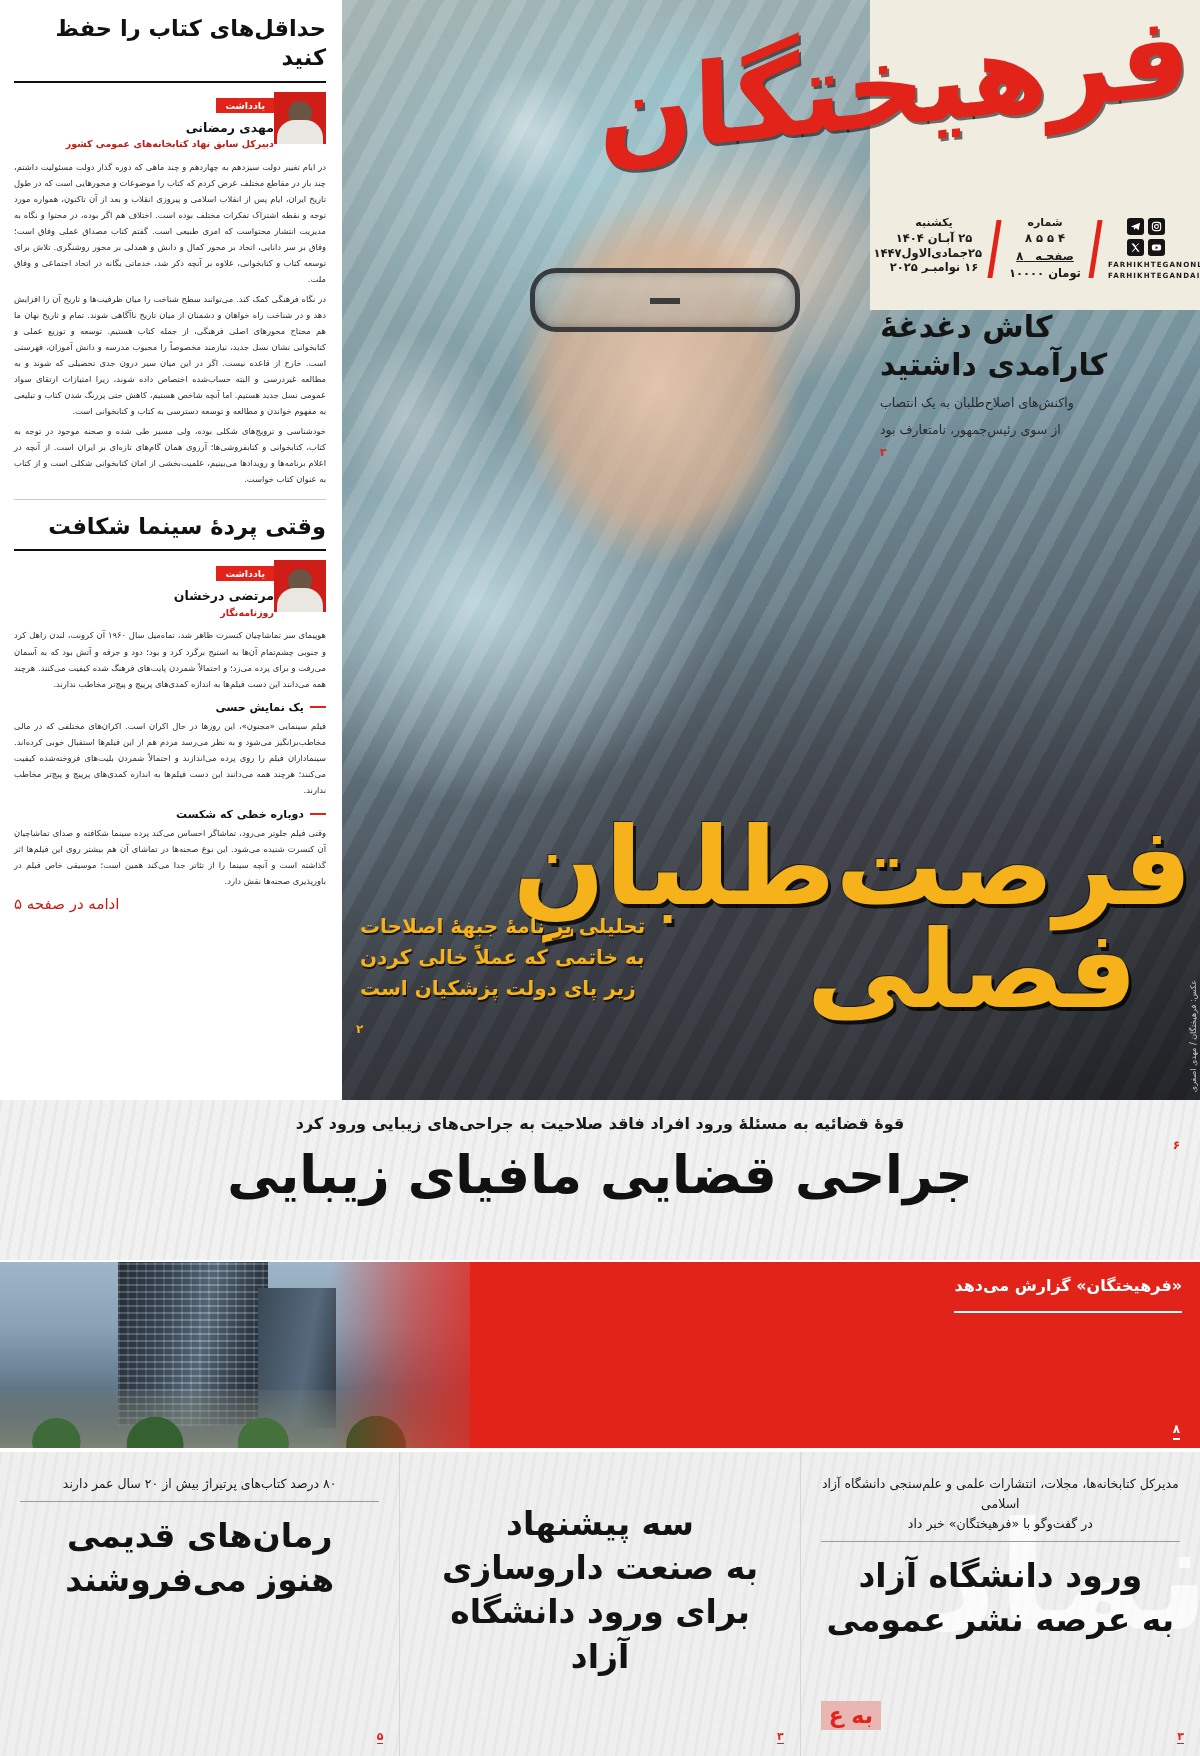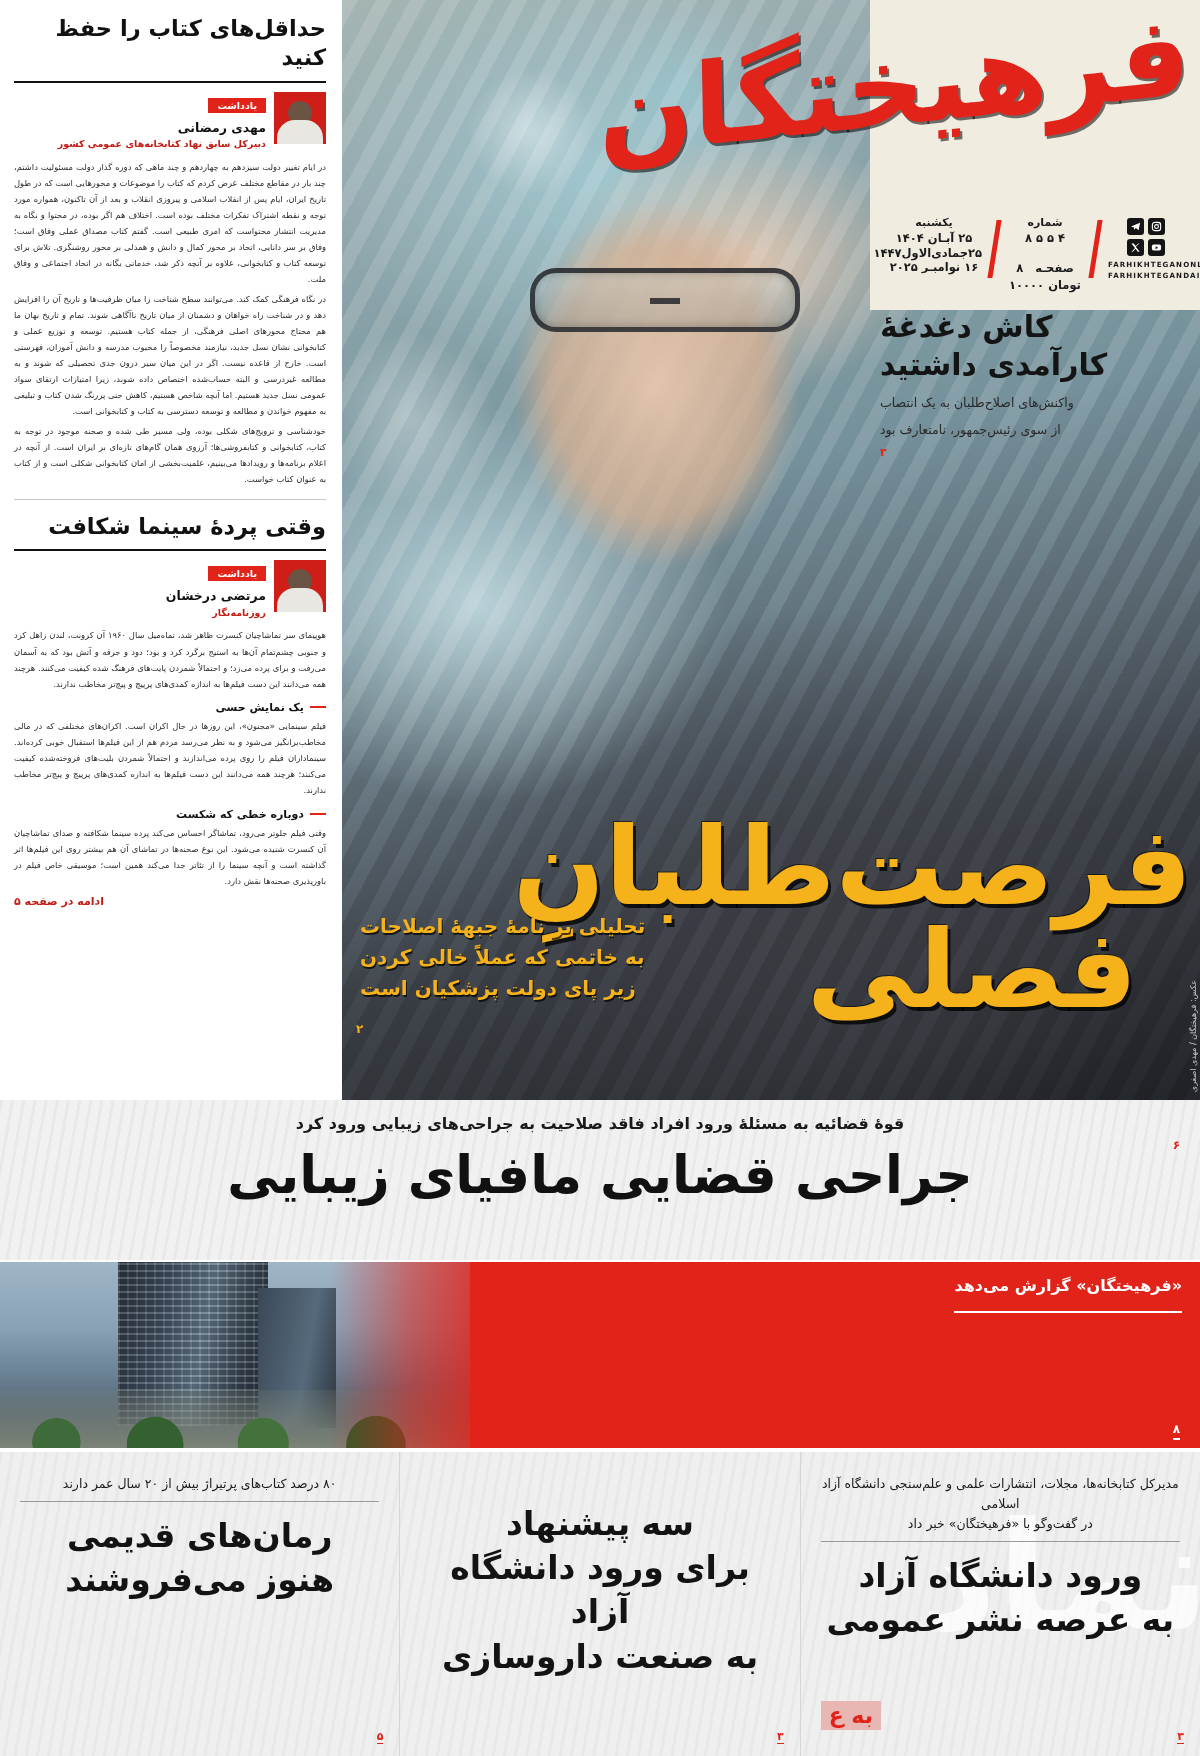--- a/index.html
+++ b/index.html
@@ -99,34 +99,34 @@
   .main-sub { position:absolute; left:18px; bottom:96px; width:400px; text-align:left; }
   .main-sub div { font-size:20px; font-weight:bold; color:#f5b21b; line-height:1.55; text-shadow:1px 2px 0 rgba(0,0,0,.7); }
   .main-pg { position:absolute; left:14px; bottom:64px; font-size:12px; color:#f5b21b; font-weight:bold; }
 
   .credit-vert { position:absolute; right:2px; bottom:8px; font-size:8px; color:#dfe3e6; writing-mode:vertical-rl; transform:rotate(180deg); opacity:.85; }
 
   
   .opcol { position:absolute; left:0; top:0; width:342px; height:1100px; background:#fff; padding:14px 16px 0 14px; }
   .op-h { font-size:22.5px; font-weight:bold; color:#111; line-height:1.3; text-align:right; letter-spacing:-.4px; }
   .op-rule { height:2px; background:#111; margin:8px 0 0 0; }
-  .byline { display:flex; align-items:flex-start; gap:8px; margin:9px 0 8px 0; }
+  .byline { display:flex; align-items:flex-start; margin:9px 0 8px 0; }
   .avatar { width:52px; height:52px; background:#cf1e17; position:relative; overflow:hidden; flex:0 0 52px; }
   .avatar .head { position:absolute; left:50%; top:9px; width:24px; height:24px; margin-left:-12px; border-radius:50%; background:#6b5444; }
   .avatar .body { position:absolute; left:50%; bottom:-2px; width:46px; height:26px; margin-left:-23px; border-radius:18px 18px 0 0; background:#e9e7e2; }
   .by-meta { flex:1; text-align:right; padding-top:2px; }
   .tagchip { display:inline-block; background:#e2231a; color:#fff; font-size:9.5px; font-weight:bold; padding:2px 9px; margin-bottom:7px; }
   .by-name { font-size:12.5px; font-weight:bold; color:#111; line-height:1.3; }
   .by-role { font-size:9.5px; color:#c21c14; font-weight:bold; line-height:1.35; margin-top:2px; }
   .op-body { font-size:8.4px; line-height:1.92; color:#2b2b2b; text-align:justify; }
   .op-body p { margin-bottom:3px; }
   .op-sep { height:1px; background:#c9c9c9; margin:12px 0 12px 0; }
   .sub-h { font-size:11px; font-weight:bold; color:#111; margin:9px 0 4px 0; display:flex; align-items:center; gap:6px; }
   .sub-h .dash { width:16px; height:2px; background:#e2231a; flex:0 0 16px; }
-  .op-more { font-size:11px; color:#c21c14; font-weight:bold; text-align:left; margin-top:6px; }
+  .op-more { font-size:15px; color:#c21c14; font-weight:normal; text-align:left; margin-top:6px; }
 
   
   .midband { position:absolute; left:0; top:1100px; width:1200px; height:160px; background:#f1f1f1; overflow:hidden; }
   .midband::before{ content:""; position:absolute; inset:0; background:repeating-linear-gradient(100deg, rgba(0,0,0,0.035) 0 3px, rgba(0,0,0,0) 3px 11px); }
   .mid-kicker { position:absolute; right:18px; top:14px; left:18px; text-align:center; font-size:16px; font-weight:bold; color:#1a1a1a; }
   .mid-head { position:absolute; right:18px; top:46px; left:18px; text-align:center; font-size:52px; font-weight:bold; color:#111; letter-spacing:-1.5px; line-height:1.15; }
   .mid-pg { position:absolute; right:20px; top:38px; font-size:12px; color:#e2231a; font-weight:bold; }
 
   
   .redband { position:absolute; left:0; top:1262px; width:1200px; height:186px; background:#e2231a; overflow:hidden; }
@@ -212,21 +212,21 @@
           </div>
           <div class="site-lines">FARHIKHTEGANONLINE</div>
           <div class="site-lines">FARHIKHTEGANDAILY.COM</div>
         </div>
 
         <div class="sep"></div>
 
         <div class="info-col col-issue">
           <div class="hd">شماره</div>
           <div class="ln">۴ ۵ ۵ ۸</div>
-          <div class="ln" style="margin-top:15px;">
+          <div class="ln" style="margin-top:3px;text-decoration:underline;">
             <span>صفحـه</span>
             &nbsp;
             <span>۸</span>
           </div>
           <div class="ln" style="margin-top:3px;">
             <span>تومان</span>
             <span>۱۰۰۰۰</span>
           </div>
         </div>
 
@@ -357,22 +357,22 @@
       <div>ورود دانشگاه آزاد</div>
       <div>به عرصه نشر عمومی</div>
     </div>
     <div class="chip">به ع</div>
     <div class="pg">۳</div>
   </div>
 
   <div class="bt">
     <div class="h" style="margin-top:28px;">
       <div>سه پیشنهاد</div>
+      <div>به صنعت داروسازی</div>
       <div>برای ورود دانشگاه آزاد</div>
-      <div>به صنعت داروسازی</div>
     </div>
     <div class="pg">۳</div>
   </div>
 
   <div class="bt">
     <div class="k">۸۰ درصد کتاب‌های پرتیراژ بیش از ۲۰ سال عمر دارند</div>
     <div class="h">
       <div>رمان‌های قدیمی</div>
       <div>هنوز می‌فروشند</div>
     </div>

